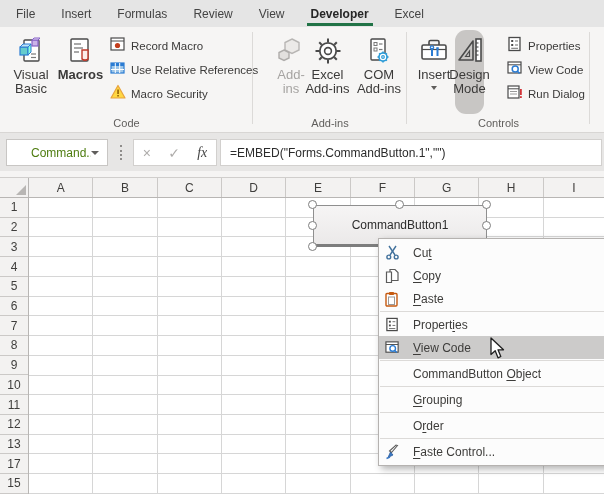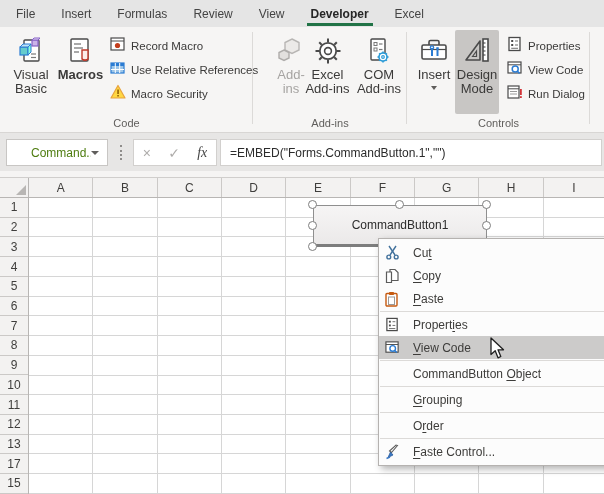--- a/index.html
+++ b/index.html
@@ -225,21 +225,21 @@
             <line x1="3" y1="13.5" x2="27" y2="13.5" stroke="#4a4a4a" stroke-width="1.2"></line>
             <line x1="13" y1="12" x2="13" y2="20" stroke="#2b7cd3" stroke-width="2"></line>
             <circle cx="13" cy="11.5" r="1.6" fill="none" stroke="#2b7cd3" stroke-width="1.4"></circle>
             <line x1="18.5" y1="12" x2="18.5" y2="20" stroke="#2b7cd3" stroke-width="2"></line>
             <path d="M17.3 12 h2.4" stroke="#2b7cd3" stroke-width="1.6"></path>
           </svg>
         </span>
         <span class="bb-line">Insert</span>
         <span class="caret-down"></span>
       </div>
-      <div class="big-btn pressed" style="left:48px;width:44px;">
+      <div class="big-btn pressed" style="left:48px;width:29px;border-radius:11px;">
         <span class="bb-icon">
           <svg width="30" height="30" viewBox="0 0 30 30">
             <path d="M4 24 L18 5 L18 24 Z" fill="none" stroke="#4a4a4a" stroke-width="1.6" stroke-linejoin="round"></path>
             <path d="M10.5 20.5 L14.5 15 L14.5 20.5 Z" fill="none" stroke="#4a4a4a" stroke-width="1.2"></path>
             <rect x="21" y="3" width="5" height="22" fill="#fff" stroke="#4a4a4a" stroke-width="1.6"></rect>
             <g stroke="#4a4a4a" stroke-width="1.1">
               <line x1="21" y1="7" x2="23.5" y2="7"></line>
                 <line x1="21" y1="11" x2="23.5" y2="11"></line>
               <line x1="21" y1="15" x2="23.5" y2="15"></line>
                 <line x1="21" y1="19" x2="23.5" y2="19"></line>

